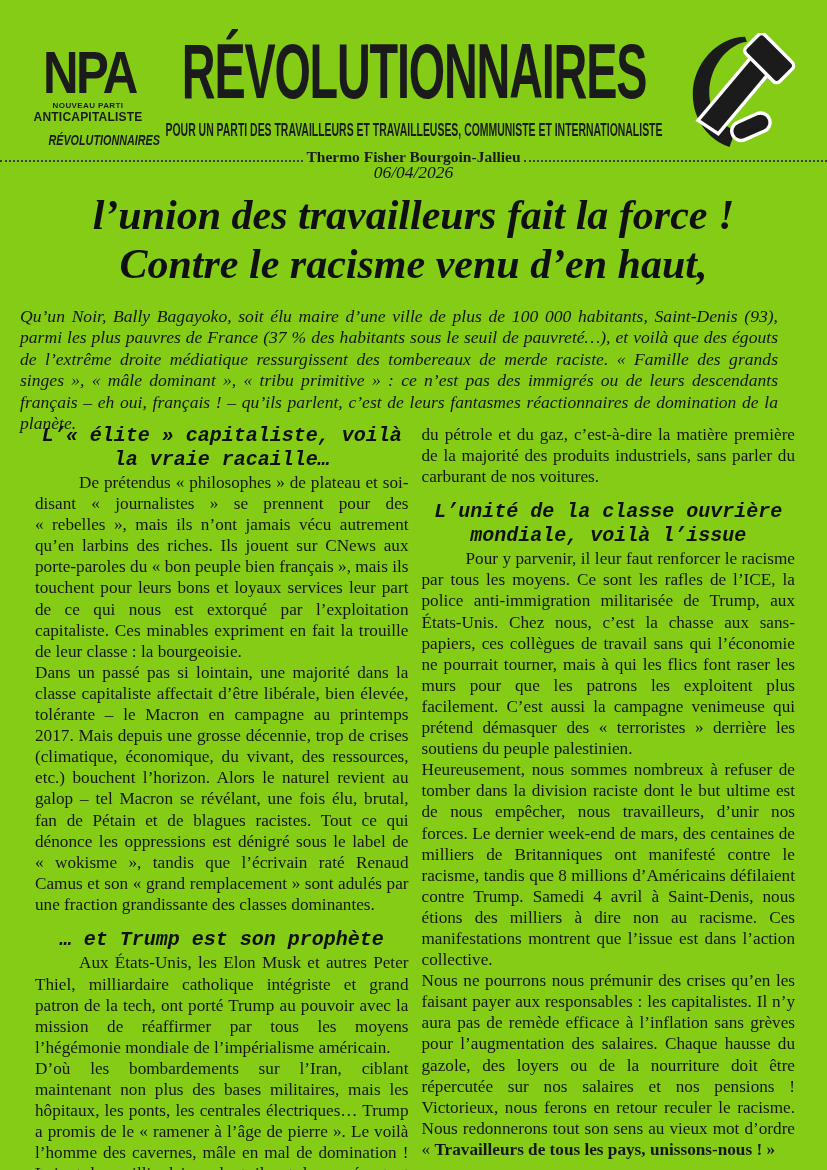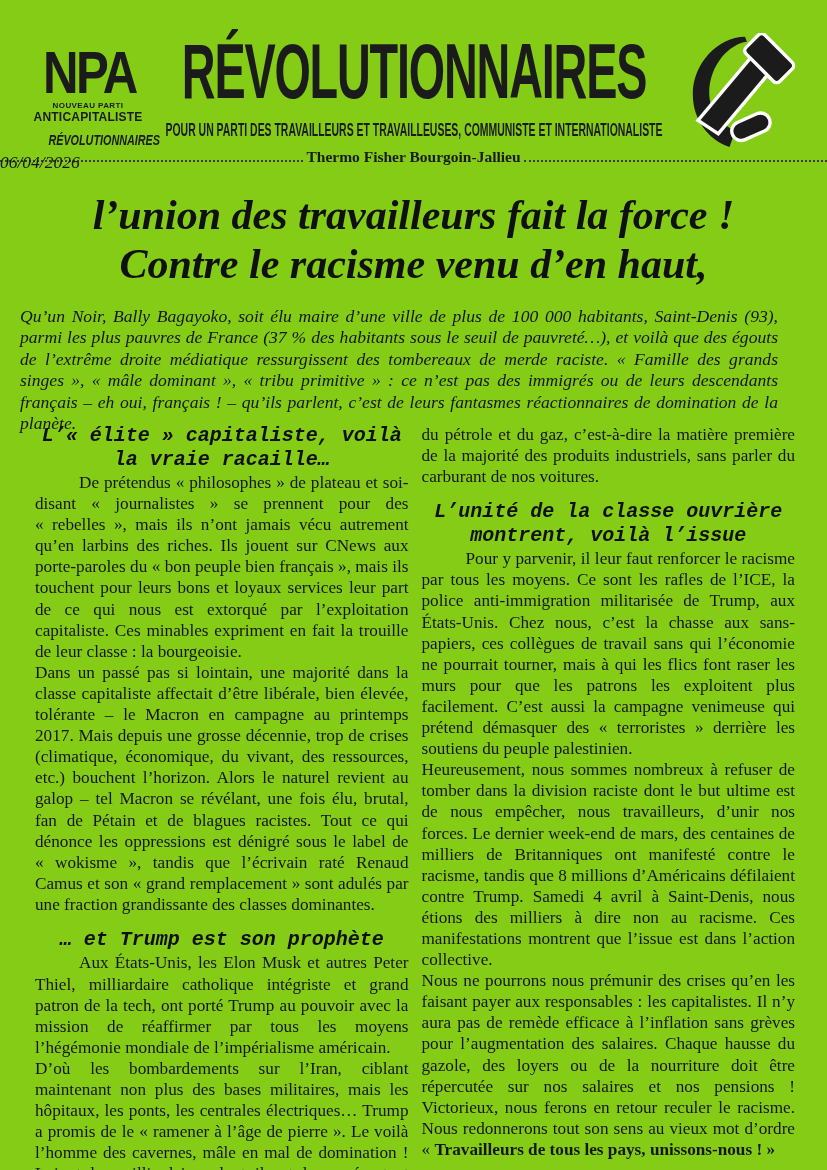--- a/index.html
+++ b/index.html
@@ -25,21 +25,21 @@
 
   .hs-icon { position:absolute; right:24px; top:33px; width:116px; height:116px; }
   .hs-gap { fill:#1b1b1b; stroke:#fff; stroke-width:7; paint-order:stroke; }
   .hs-fill { fill:#1b1b1b; }
 
   
   .meta-rule { position:absolute; top:147px; left:0; right:0; display:flex; align-items:flex-end;
                font-family:Liberation Serif, serif; }
   .meta-dots { flex:1; border-bottom:2px dotted #3d3d3d; margin-bottom:4px; }
   .meta-label { font-weight:700; font-size:15.5px; line-height:19px; padding:0 3px; color:#1b1b1b; }
-  .dateline { position:absolute; top:152px; left:0; right:0; text-align:left;
+  .dateline { position:absolute; top:162px; left:0; right:0; text-align:center;
               font-style:italic; font-size:17.5px; }
 
   
   .headline { position:absolute; top:191px; left:0; right:0; text-align:center;
               font-weight:700; font-style:italic; font-size:42px; line-height:49px; color:#101010; }
 
   
   .intro { position:absolute; top:306px; left:20px; width:758px; font-style:italic;
            font-size:17.6px; line-height:21.4px; text-align:justify; }
 
@@ -97,20 +97,20 @@
     <div class="col">
       <h2 class="col-h">L’«&nbsp;élite&nbsp;» capitaliste, voilà la vraie racaille…</h2>
       <p class="indent">De prétendus «&nbsp;philosophes&nbsp;» de plateau et soi-disant «&nbsp;journalistes&nbsp;» se prennent pour des «&nbsp;rebelles&nbsp;», mais ils n’ont jamais vécu autrement qu’en larbins des riches. Ils jouent sur CNews aux porte-paroles du «&nbsp;bon peuple bien français&nbsp;», mais ils touchent pour leurs bons et loyaux services leur part de ce qui nous est extorqué par l’exploitation capitaliste. Ces minables expriment en fait la trouille de leur classe&nbsp;: la bourgeoisie.</p>
       <p>Dans un passé pas si lointain, une majorité dans la classe capitaliste affectait d’être libérale, bien élevée, tolérante – le Macron en campagne au printemps 2017. Mais depuis une grosse décennie, trop de crises (climatique, économique, du vivant, des ressources, etc.) bouchent l’horizon. Alors le naturel revient au galop – tel Macron se révélant, une fois élu, brutal, fan de Pétain et de blagues racistes. Tout ce qui dénonce les oppressions est dénigré sous le label de «&nbsp;wokisme&nbsp;», tandis que l’écrivain raté Renaud Camus et son «&nbsp;grand remplacement&nbsp;» sont adulés par une fraction grandissante des classes dominantes.</p>
       <h2 class="col-h spaced">… et Trump est son prophète</h2>
       <p class="indent">Aux États-Unis, les Elon Musk et autres Peter Thiel, milliardaire catholique intégriste et grand patron de la tech, ont porté Trump au pouvoir avec la mission de réaffirmer par tous les moyens l’hégémonie mondiale de l’impérialisme américain.</p>
       <p>D’où les bombardements sur l’Iran, ciblant maintenant non plus des bases militaires, mais les hôpitaux, les ponts, les centrales électriques… Trump a promis de le «&nbsp;ramener à l’âge de pierre&nbsp;». Le voilà l’homme des cavernes, mâle en mal de domination&nbsp;! Lui et les milliardaires dont il est le représentant comptent bien nous faire payer leurs guerres, en faisant bondir les prix</p>
     </div>
     <div class="col">
       <p>du pétrole et du gaz, c’est-à-dire la matière première de la majorité des produits industriels, sans parler du carburant de nos voitures.</p>
-      <h2 class="col-h spaced">L’unité de la classe ouvrière montrent, voilà l’issue</h2>
+      <h2 class="col-h spaced">L’unité de la classe ouvrière mondiale, voilà l’issue</h2>
       <p class="indent">Pour y parvenir, il leur faut renforcer le racisme par tous les moyens. Ce sont les rafles de l’ICE, la police anti-immigration militarisée de Trump, aux États-Unis. Chez nous, c’est la chasse aux sans-papiers, ces collègues de travail sans qui l’économie ne pourrait tourner, mais à qui les flics font raser les murs pour que les patrons les exploitent plus facilement. C’est aussi la campagne venimeuse qui prétend démasquer des «&nbsp;terroristes&nbsp;» derrière les soutiens du peuple palestinien.</p>
       <p>Heureusement, nous sommes nombreux à refuser de tomber dans la division raciste dont le but ultime est de nous empêcher, nous travailleurs, d’unir nos forces. Le dernier week-end de mars, des centaines de milliers de Britanniques ont manifesté contre le racisme, tandis que 8 millions d’Américains défilaient contre Trump. Samedi 4 avril à Saint-Denis, nous étions des milliers à dire non au racisme. Ces manifestations montrent que l’issue est dans l’action collective.</p>
       <p><span>Nous ne pourrons nous prémunir des crises qu’en les faisant payer aux responsables&nbsp;: les capitalistes. Il n’y aura pas de remède efficace à l’inflation sans grèves pour l’augmentation des salaires. Chaque hausse du gazole, des loyers ou de la nourriture doit être répercutée sur nos salaires et nos pensions&nbsp;! Victorieux, nous ferons en retour reculer le racisme. Nous redonnerons tout son sens au vieux mot d’ordre «&nbsp;</span><span class="bold">Travailleurs de tous les pays, unissons-nous&nbsp;!&nbsp;»</span></p>
     </div>
   </div>
 
 </div>
 
 </body></html>

